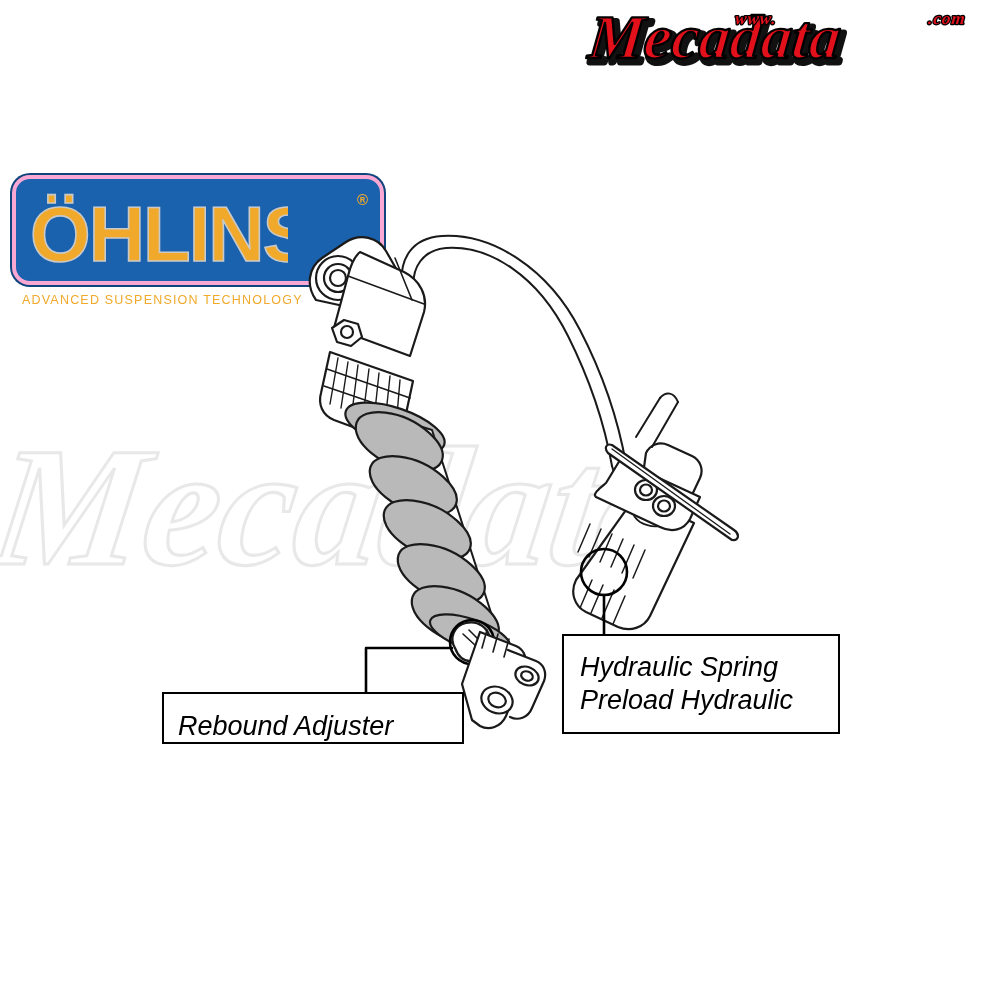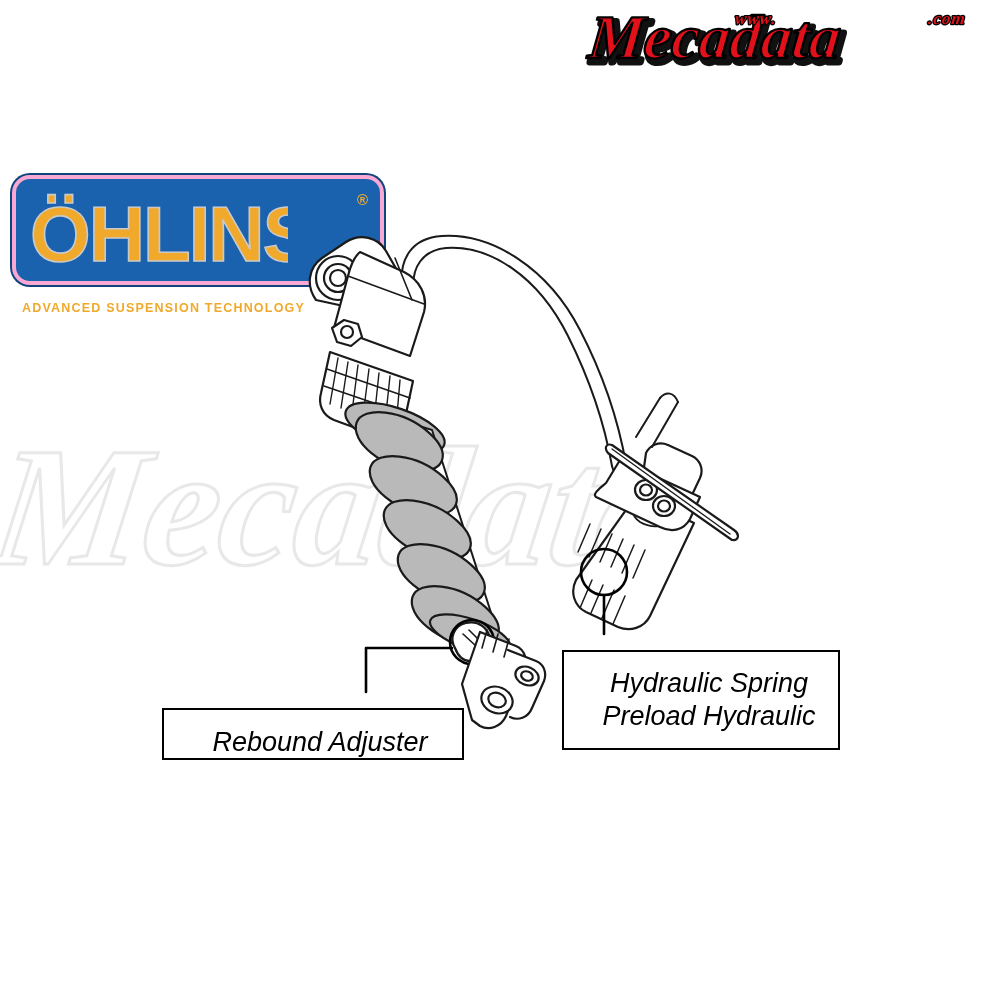--- a/index.html
+++ b/index.html
@@ -11,33 +11,33 @@
   .brand{position:absolute;left:585px;top:2px;width:410px;height:70px;}
   .brand svg{display:block;}
 
   
   .ohlins{position:absolute;left:12px;top:175px;width:320px;height:145px;}
   .ohlins-plate{position:relative;width:372px;height:110px;border-radius:18px;
       background:#1b62ae;border:4px solid #f9a8d4;box-sizing:border-box;
       box-shadow:0 0 0 2px #10447c;}
   .ohlins-word{position:absolute;left:14px;top:6px;width:258px;height:92px;}
   .ohlins-reg{position:absolute;right:12px;top:12px;color:#f0a92a;font-size:15px;font-weight:bold;}
-  .ohlins-tag{position:absolute;left:10px;top:126px;width:300px;color:#f0a92a;
-      font-size:12.5px;font-weight:bold;letter-spacing:1.2px;white-space:nowrap;}
+  .ohlins-tag{position:absolute;left:10px;top:118px;width:300px;color:#f0a92a;
+      font-size:12.5px;font-weight:normal;letter-spacing:1.2px;white-space:nowrap;}
 
   
   .watermark{position:absolute;left:0;top:412px;width:1000px;height:200px;pointer-events:none;}
 
   
   .drawing{position:absolute;left:0;top:0;width:1000px;height:1000px;}
 
   
   .callout{position:absolute;background:#ffffff;border:2.5px solid #000;
       box-sizing:border-box;display:flex;flex-direction:column;
-      align-items:center;justify-content:center;margin-top:16px;}
+      align-items:flex-start;justify-content:center;}
   .callout span{font-style:italic;font-size:27px;color:#000;line-height:1.22;
       white-space:nowrap;font-family:"Liberation Sans","DejaVu Sans",sans-serif;}
   #callout-rebound{left:162px;top:692px;width:302px;height:52px;padding:16px 0 0 14px;}
   #callout-preload{left:562px;top:634px;width:278px;height:100px;padding:0 0 0 16px;}
 </style>
 </head>
 <body>
 
 <div class="stage">
 

